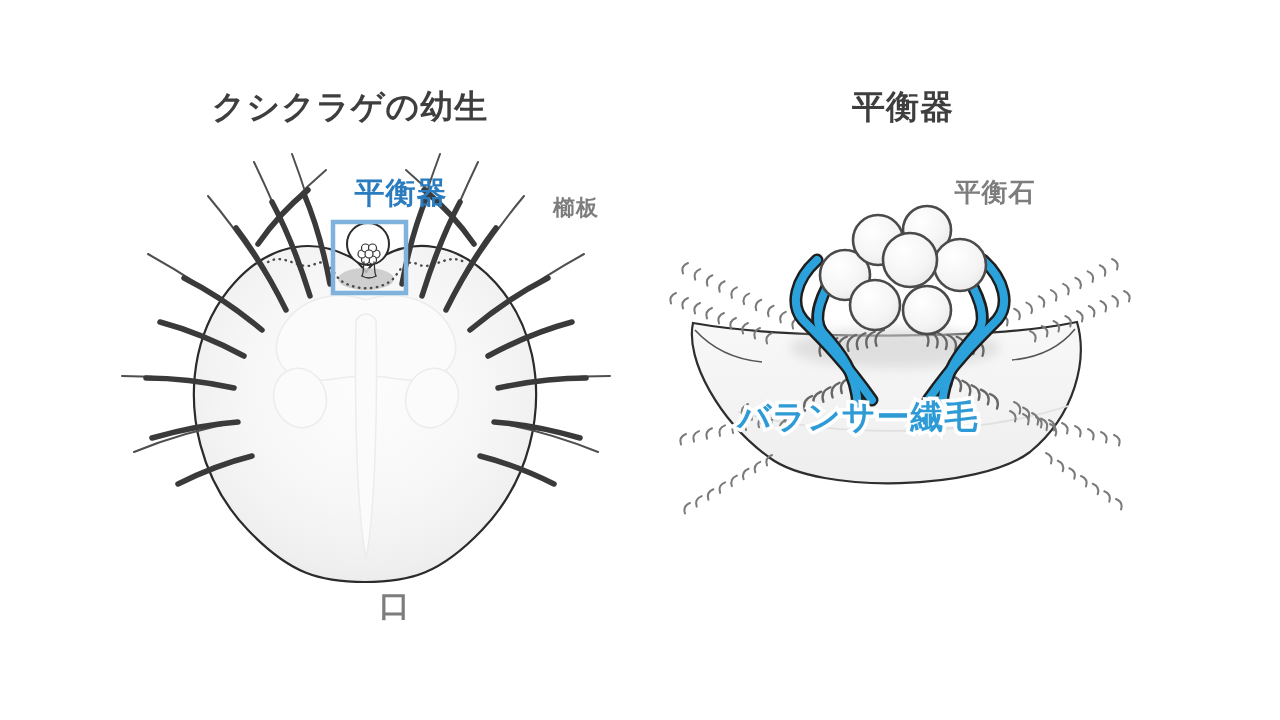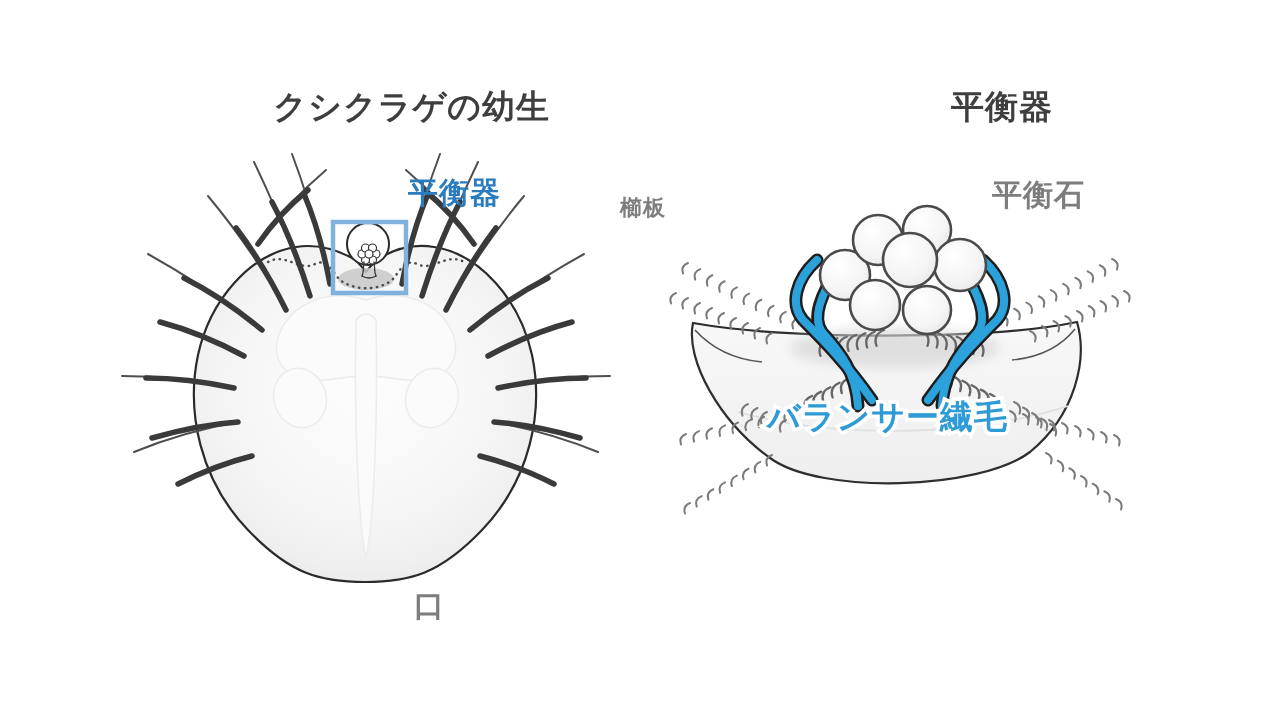--- a/index.html
+++ b/index.html
@@ -4,28 +4,28 @@
 <style>
   :root{
     --title-gray:#3e3e3e; --label-gray:#7d7d7d; --label-blue:#2b7cbe;
     --cilia-blue:#2ba2db; --highlight-box-blue:#7fb3de; --balancer-label-blue:#2e9bd6;
   }
   *{margin:0;padding:0;box-sizing:border-box}
   html,body{width:1280px;height:720px;background:#fff;overflow:hidden;
     font-family:"Liberation Sans","DejaVu Sans",sans-serif}
   .stage{position:relative;width:1280px;height:720px;background:#fff}
   svg.layer{position:absolute;left:0;top:0;width:1280px;height:720px}
-  .lbl{position:absolute;text-align:right;line-height:1.15;letter-spacing:1px;white-space:nowrap}
+  .lbl{position:absolute;text-align:center;line-height:1.15;letter-spacing:1px;white-space:nowrap}
   .fig-title{font-size:33px;font-weight:700;color:var(--title-gray)}
   .title-left{left:150px;top:88px;width:400px}
   .title-right{left:753px;top:88px;width:300px}
   .blue-label{left:301px;top:176px;width:200px;font-size:30px;font-weight:700;color:var(--label-blue)}
   .comb-label{left:486px;top:195px;width:180px;font-size:22px;font-weight:600;color:var(--label-gray)}
   .mouth-label{left:345px;top:589px;width:100px;font-size:30px;font-weight:600;color:var(--label-gray)}
-  .statolith-label{left:905px;top:178px;width:180px;font-size:30px;font-weight:600;color:var(--label-gray)}
+  .statolith-label{left:905px;top:178px;width:180px;font-size:26px;font-weight:600;color:var(--label-gray)}
   .balancer-label{left:708px;top:398px;width:300px;font-size:33px;font-weight:700}
   .balancer-label .stroke{position:absolute;left:0;right:0;color:#fff;-webkit-text-stroke:7px #fff;
     text-shadow:0 0 3px #fff,2px 2px 2px #fff,-2px -2px 2px #fff,2px -2px 2px #fff,-2px 2px 2px #fff,
     3px 0 2px #fff,-3px 0 2px #fff,0 3px 2px #fff,0 -3px 2px #fff}
   .balancer-label .fill{position:relative;color:var(--balancer-label-blue)}
 </style>
 </head>
 <body>
 
 <div class="stage">

